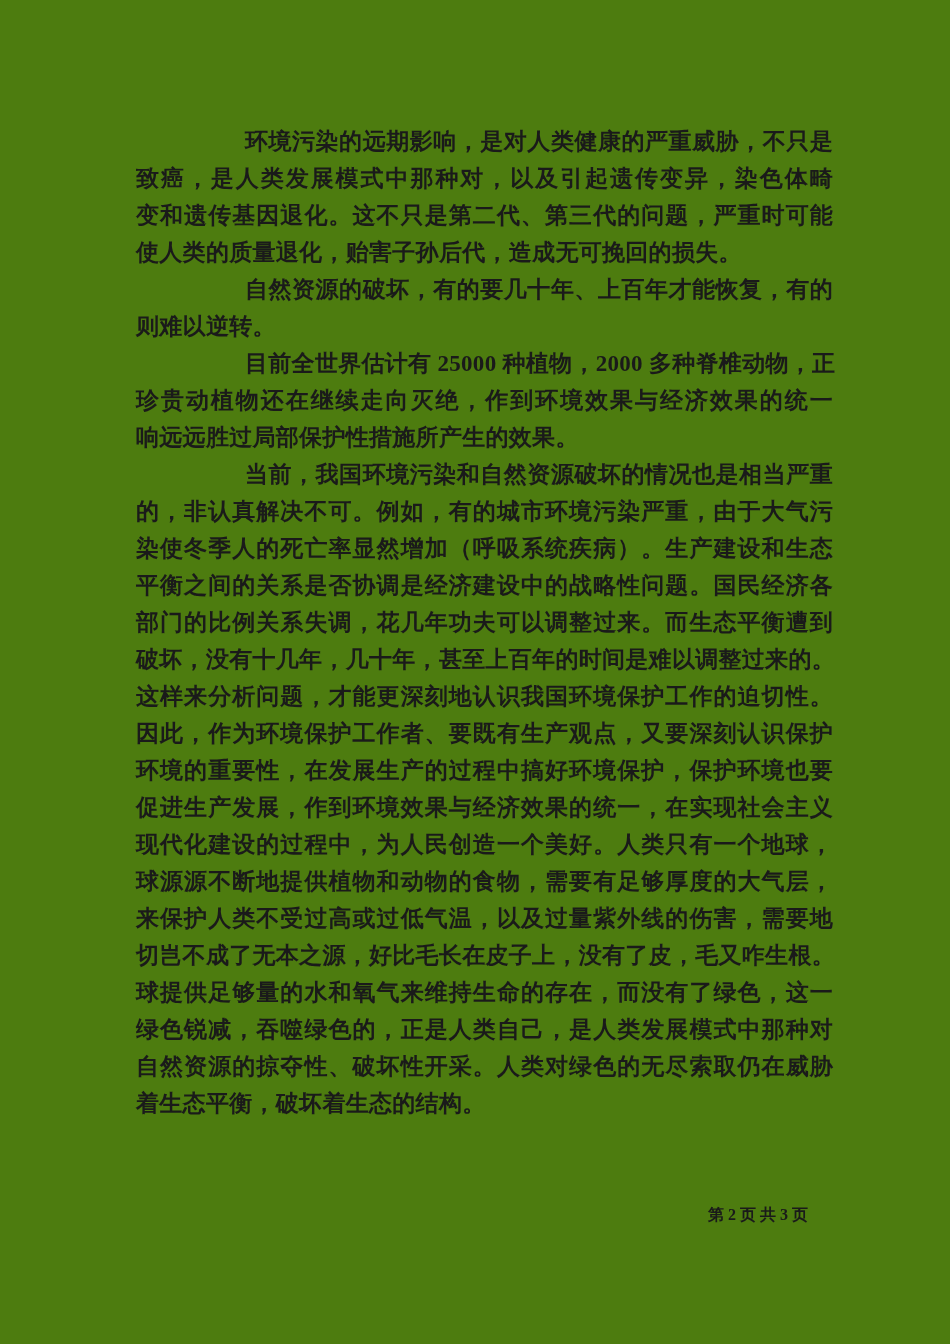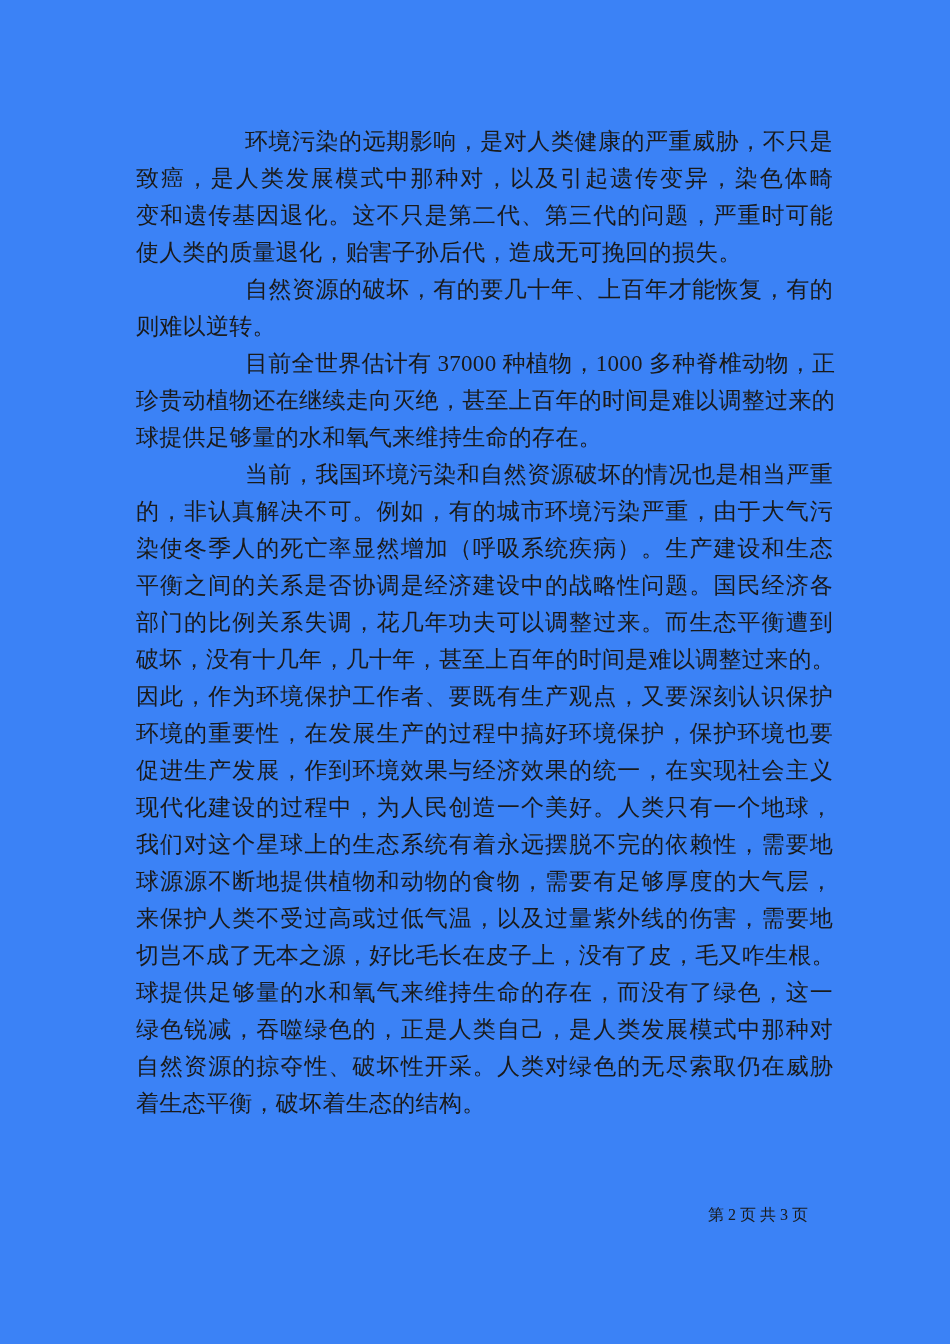--- a/index.html
+++ b/index.html
@@ -11,21 +11,22 @@
     height: 1344px;
     background: #fdfdfd;
     position: relative;
     overflow: hidden;
     font-family: "Liberation Serif", "DejaVu Serif", serif;
     color: #1a1a1a;
   }
   .document-page {
     position: absolute;
     inset: 0;
-    background: #3b82f6;
+    background: #4d7c0f;
+    font-weight: bold;
   }
   .document-body {
     position: absolute;
     left: 136px;
     top: 123px;
     width: 697px;
   }
   .paragraph {
     margin: 0;
     padding: 0;
@@ -66,36 +67,36 @@
         <div class="line para-first">环境污染的远期影响，是对人类健康的严重威胁，不只是</div>
         <div class="line">致癌，是人类发展模式中那种对，以及引起遗传变异，染色体畸</div>
         <div class="line">变和遗传基因退化。这不只是第二代、第三代的问题，严重时可能</div>
         <div class="line para-last">使人类的质量退化，贻害子孙后代，造成无可挽回的损失。</div>
       </div>
       <div class="paragraph">
         <div class="line para-first">自然资源的破坏，有的要几十年、上百年才能恢复，有的</div>
         <div class="line para-last">则难以逆转。</div>
       </div>
       <div class="paragraph">
-        <div class="line para-first">目前全世界估计有 37000 种植物，1000 多种脊椎动物，正</div>
-        <div class="line">珍贵动植物还在继续走向灭绝，甚至上百年的时间是难以调整过来的</div>
-        <div class="line para-last">球提供足够量的水和氧气来维持生命的存在。</div>
+        <div class="line para-first">目前全世界估计有 25000 种植物，2000 多种脊椎动物，正</div>
+        <div class="line">珍贵动植物还在继续走向灭绝，作到环境效果与经济效果的统一</div>
+        <div class="line para-last">响远远胜过局部保护性措施所产生的效果。</div>
       </div>
       <div class="paragraph">
         <div class="line para-first">当前，我国环境污染和自然资源破坏的情况也是相当严重</div>
         <div class="line">的，非认真解决不可。例如，有的城市环境污染严重，由于大气污</div>
         <div class="line">染使冬季人的死亡率显然增加（呼吸系统疾病）。生产建设和生态</div>
         <div class="line">平衡之间的关系是否协调是经济建设中的战略性问题。国民经济各</div>
         <div class="line">部门的比例关系失调，花几年功夫可以调整过来。而生态平衡遭到</div>
         <div class="line">破坏，没有十几年，几十年，甚至上百年的时间是难以调整过来的。</div>
+        <div class="line">这样来分析问题，才能更深刻地认识我国环境保护工作的迫切性。</div>
         <div class="line">因此，作为环境保护工作者、要既有生产观点，又要深刻认识保护</div>
         <div class="line">环境的重要性，在发展生产的过程中搞好环境保护，保护环境也要</div>
         <div class="line">促进生产发展，作到环境效果与经济效果的统一，在实现社会主义</div>
         <div class="line">现代化建设的过程中，为人民创造一个美好。人类只有一个地球，</div>
-        <div class="line">我们对这个星球上的生态系统有着永远摆脱不完的依赖性，需要地</div>
         <div class="line">球源源不断地提供植物和动物的食物，需要有足够厚度的大气层，</div>
         <div class="line">来保护人类不受过高或过低气温，以及过量紫外线的伤害，需要地</div>
         <div class="line">切岂不成了无本之源，好比毛长在皮子上，没有了皮，毛又咋生根。</div>
         <div class="line">球提供足够量的水和氧气来维持生命的存在，而没有了绿色，这一</div>
         <div class="line">绿色锐减，吞噬绿色的，正是人类自己，是人类发展模式中那种对</div>
         <div class="line">自然资源的掠夺性、破坏性开采。人类对绿色的无尽索取仍在威胁</div>
         <div class="line para-last">着生态平衡，破坏着生态的结构。</div>
       </div>
     </div>
   <div class="page-footer">第 2 页 共 3 页</div>

